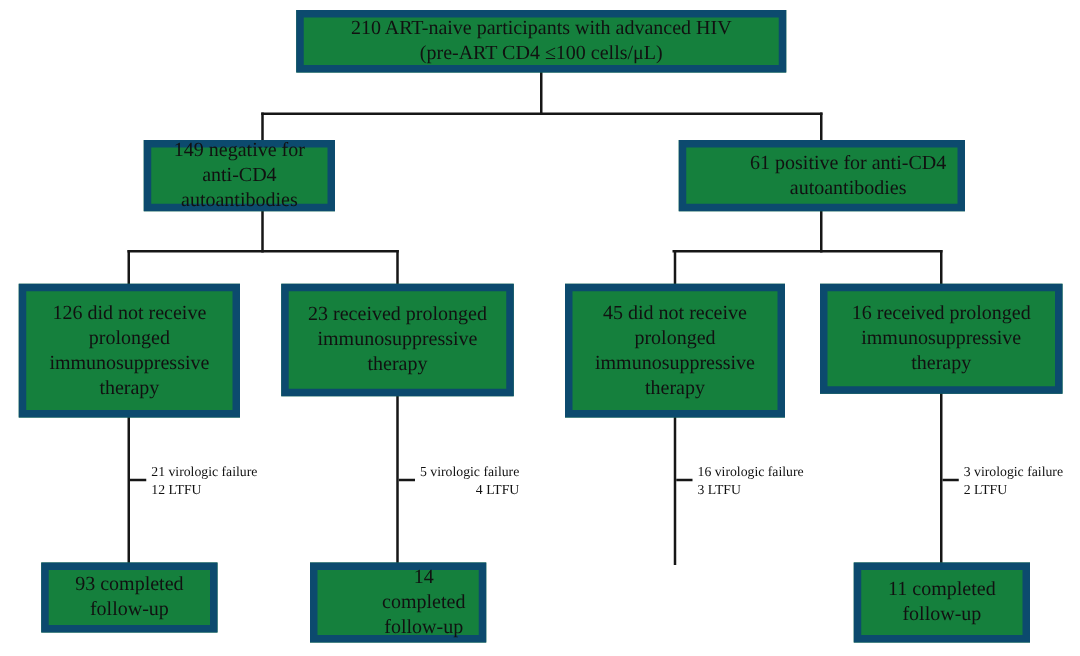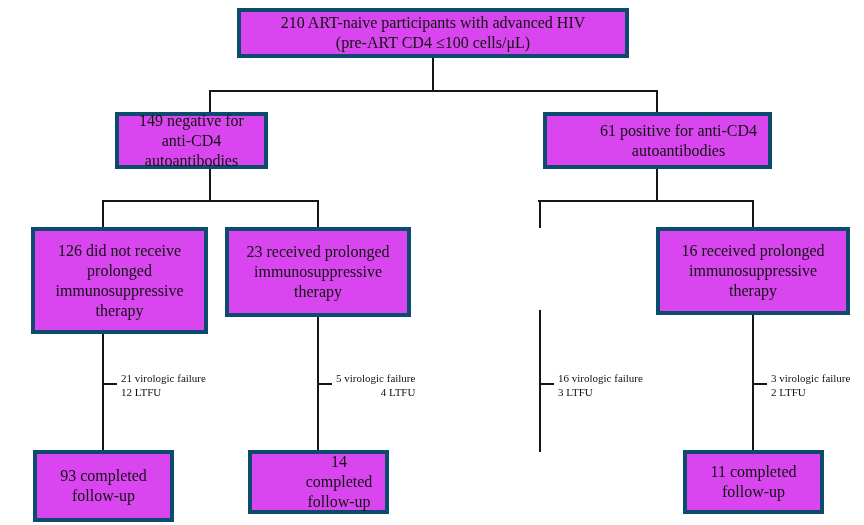--- a/index.html
+++ b/index.html
@@ -16,22 +16,22 @@
     font-family: "Liberation Serif", "DejaVu Serif", serif;
     color: #111111;
   }
   .line {
     position: absolute;
     background: #161616;
   }
   .box {
     position: absolute;
     box-sizing: border-box;
-    border: 4px solid #0c4a6e;
-    background: #d946ef;
+    border: 6px solid #0c4a6e;
+    background: #15803d;
     display: flex;
     flex-direction: column;
     align-items: center;
     justify-content: center;
     text-align: center;
     font-size: 16px;
     line-height: 20px;
     padding: 4px 6px;
   }
   .annot {
@@ -77,25 +77,28 @@
     <div>(pre-ART CD4 ≤100 cells/μL)</div>
   </div>
 
   <div class="box" style="left:115px; top:112px; width:153px; height:57px;">
     <div>149 negative for anti-CD4 autoantibodies</div>
   </div>
   <div class="box" style="left:543px; top:112px; width:229px; height:57px;padding-left:48px;">
     <div>61 positive for anti-CD4 autoantibodies</div>
   </div>
 
-  <div class="box" style="left:15px;  top:227px; width:177px; height:107px;margin-left:16px;">
+  <div class="box" style="left:15px;  top:227px; width:177px; height:107px;">
     <div>126 did not receive prolonged immunosuppressive therapy</div>
   </div>
   <div class="box" style="left:225px; top:227px; width:186px; height:90px;">
     <div>23 received prolonged immunosuppressive therapy</div>
+  </div>
+  <div class="box" style="left:452px; top:227px; width:176px; height:107px;">
+    <div>45 did not receive prolonged immunosuppressive therapy</div>
   </div>
   <div class="box" style="left:656px; top:227px; width:194px; height:88px;">
     <div>16 received prolonged immunosuppressive therapy</div>
   </div>
 
   <div class="annot" style="left:121px; top:371px;">
     <div>21 virologic failure</div>
     <div>12 LTFU</div>
   </div>
   <div class="annot" style="left:336px; top:371px;text-align:right;">
@@ -104,21 +107,21 @@
   </div>
   <div class="annot" style="left:558px; top:371px;">
     <div>16 virologic failure</div>
     <div>3 LTFU</div>
   </div>
   <div class="annot" style="left:771px; top:371px;">
     <div>3 virologic failure</div>
     <div>2 LTFU</div>
   </div>
 
-  <div class="box" style="left:33px;  top:450px; width:141px; height:72px;">
+  <div class="box" style="left:33px;  top:450px; width:141px; height:56px;">
     <div>93 completed follow-up</div>
   </div>
   <div class="box" style="left:248px; top:450px; width:141px; height:64px;padding-left:47px;">
     <div>14 completed follow-up</div>
   </div>
   <div class="box" style="left:683px; top:450px; width:141px; height:64px;">
     <div>11 completed follow-up</div>
   </div>
 
 </div>

